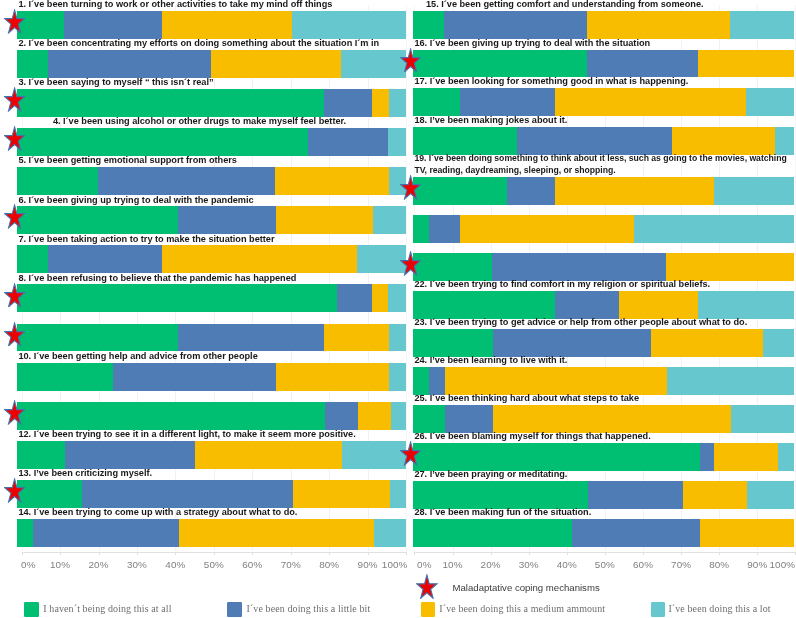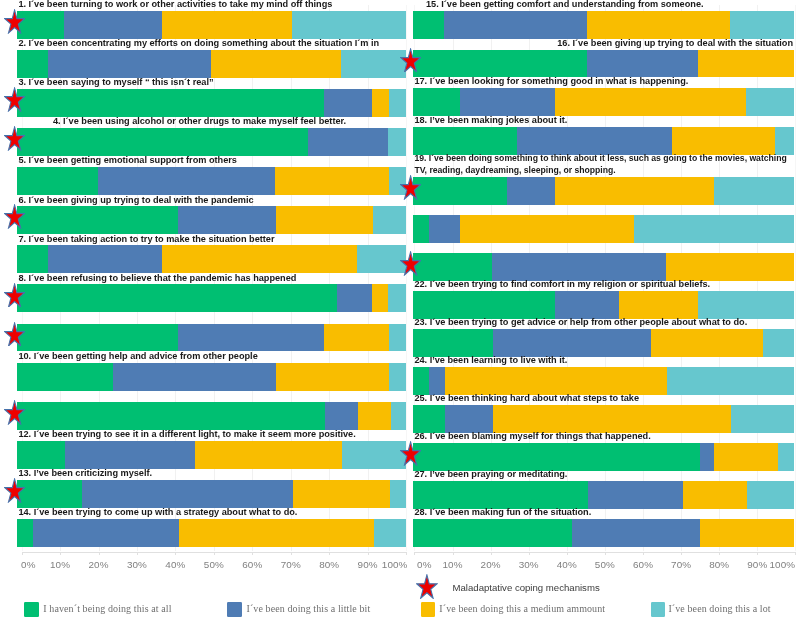--- a/index.html
+++ b/index.html
@@ -190,21 +190,21 @@
     <div class="grid" style="left: 719.2px; top: 5px; height: 546px;"></div>
     <div class="grid" style="left: 757.3px; top: 5px; height: 546px;"></div>
     <div class="grid" style="left: 795.4px; top: 5px; height: 546px; background: rgb(246, 246, 246);"></div>
     <div class="row-label" style="left: 394px; top: -0.8px; width: 378.6px; margin-left: 32px;">15. I´ve been getting comfort and understanding from someone.</div>
     <div class="bar" style="left: 413px; top: 11px; width: 380.6px;">
       <div class="seg" style="width: 30.829px; background: rgb(0, 191, 114);"></div>
       <div class="seg" style="width: 142.725px; background: rgb(79, 124, 180);"></div>
       <div class="seg" style="width: 143.486px; background: rgb(249, 189, 0);"></div>
       <div class="seg" style="width: 63.56px; background: rgb(102, 199, 206);"></div>
     </div>
-    <div class="row-label" style="left: 414.4px; top: 37.8px; width: 378.6px; text-align: right;">16. I´ve been giving up trying to deal with the situation</div>
+    <div class="row-label" style="left: 414.4px; top: 37.8px; width: 378.6px;">16. I´ve been giving up trying to deal with the situation</div>
     <div class="bar" style="left: 413px; top: 49.6px; width: 380.6px;">
       <div class="seg" style="width: 173.934px; background: rgb(0, 191, 114);"></div>
       <div class="seg" style="width: 111.135px; background: rgb(79, 124, 180);"></div>
       <div class="seg" style="width: 95.531px; background: rgb(249, 189, 0);"></div>
     </div>
     <div class="star" style="left: 400.2px; top: 47.7px; width: 21.2px; height: 24.8px;"><svg width="100%" height="100%" viewBox="-4 -4 108 108" preserveAspectRatio="none" xmlns="http://www.w3.org/2000/svg">
         <path d="M50 0 L61.8 38.2 L100 38.2 L69.1 61.8 L80.9 100 L50 76.39 L19.1 100 L30.9 61.8 L0 38.2 L38.2 38.2 Z" fill="#ee0000" stroke="#4672ab" stroke-width="5.4" stroke-linejoin="miter"></path>
       </svg></div>
     <div class="row-label" style="left: 414.4px; top: 76.4px; width: 378.6px;">17. I´ve been looking for something good in what is happening.</div>
     <div class="bar" style="left: 413px; top: 88.2px; width: 380.6px;">

